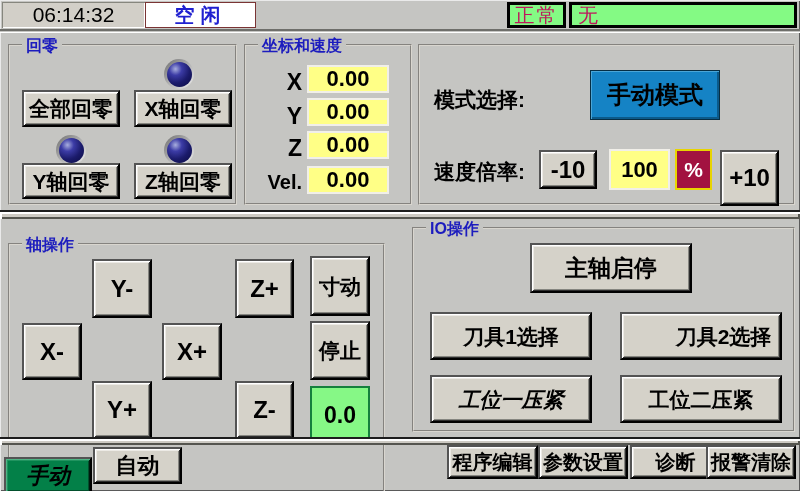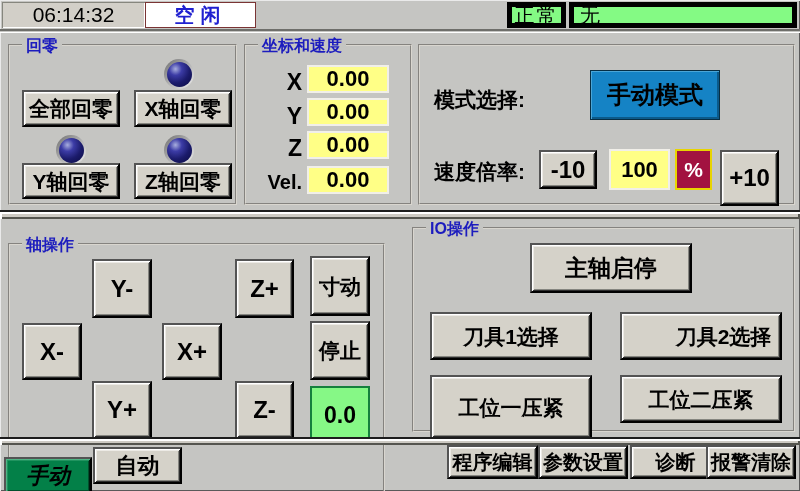--- a/index.html
+++ b/index.html
@@ -51,21 +51,21 @@
 
   
   .tbox { display:flex; align-items:center; font-size:20px; }
   .time-box {
     background:#d2cfc8; color:#000; justify-content:center;
     box-shadow: inset 1px 1px 0 #86867e, inset -1px -1px 0 #ffffff;
     font-size:21px;
   }
   .idle-box { background:#ffffff; color:#2020d0; border:1px solid #7a3434; justify-content:center; font-weight:bold; letter-spacing:6px; }
   .state-box { background:#c5c5c2; color:#8b4a4a; border:1px solid #7a3434; padding-left:5px; letter-spacing:2px; }
-  .green-box { background:#84fa84; color:#000000; border:5px solid #000000; }
+  .green-box { background:#84fa84; color:#be185d; border:3px solid #000000; }
   .green-box.center { justify-content:center; letter-spacing:2px; }
   .green-box.left { padding-left:6px; }
 
   
   .groove-line { background:#c5c5c2; border-top:2px solid #6e6e6a; border-bottom:1px solid #ffffff; }
   .bar3d {
     background:#cdcac3;
     border-top:2px solid #1d1d1d;
     box-shadow: inset 0 2px 0 #ffffff, inset 2px 0 0 #ffffff, inset 0 -2px 0 #55554f, inset -2px 0 0 #55554f;
   }
@@ -159,21 +159,21 @@
     <button class="abs btn3d num" style="left:82px;top:136px;width:60px;height:58px;">Y+</button>
     <button class="abs btn3d num" style="left:225px;top:136px;width:59px;height:58px;">Z-</button>
     <div class="abs jog-green" style="left:300px;top:141px;width:60px;height:58px;">0.0</div>
   </div>
 
   <div class="group" style="left:412px;top:227px;width:383px;height:205px;">
     <span class="group-title">IO操作</span>
     <button class="abs btn3d" style="left:116px;top:14px;width:162px;height:50px;font-size:23px;">主轴启停</button>
     <button class="abs btn3d" style="left:16px;top:83px;width:162px;height:48px;">刀具1选择</button>
     <button class="abs btn3d" style="left:206px;top:83px;width:162px;height:48px;padding-left:45px;">刀具2选择</button>
-    <button class="abs btn3d" style="left:16px;top:146px;width:162px;height:64px;">工位一压紧</button>
+    <button class="abs btn3d" style="left:16px;top:146px;width:162px;height:48px;font-style:italic;">工位一压紧</button>
     <button class="abs btn3d" style="left:206px;top:146px;width:162px;height:48px;">工位二压紧</button>
   </div>
 
   <div class="abs bar3d" style="left:0;top:437px;width:800px;height:8px;"></div>
 
   <div class="abs" style="left:0;top:445px;width:800px;height:46px;">
     <button class="abs btn3d btn-green" style="left:4px;top:12px;width:88px;height:37px;font-size:22px;font-style:italic;">手动</button>
     <button class="abs btn3d" style="left:93px;top:2px;width:89px;height:37px;font-size:22px;">自动</button>
     <button class="abs btn3d small" style="left:447px;top:0;width:91px;height:34px;">程序编辑</button>
     <button class="abs btn3d small" style="left:538px;top:0;width:90px;height:34px;">参数设置</button>

